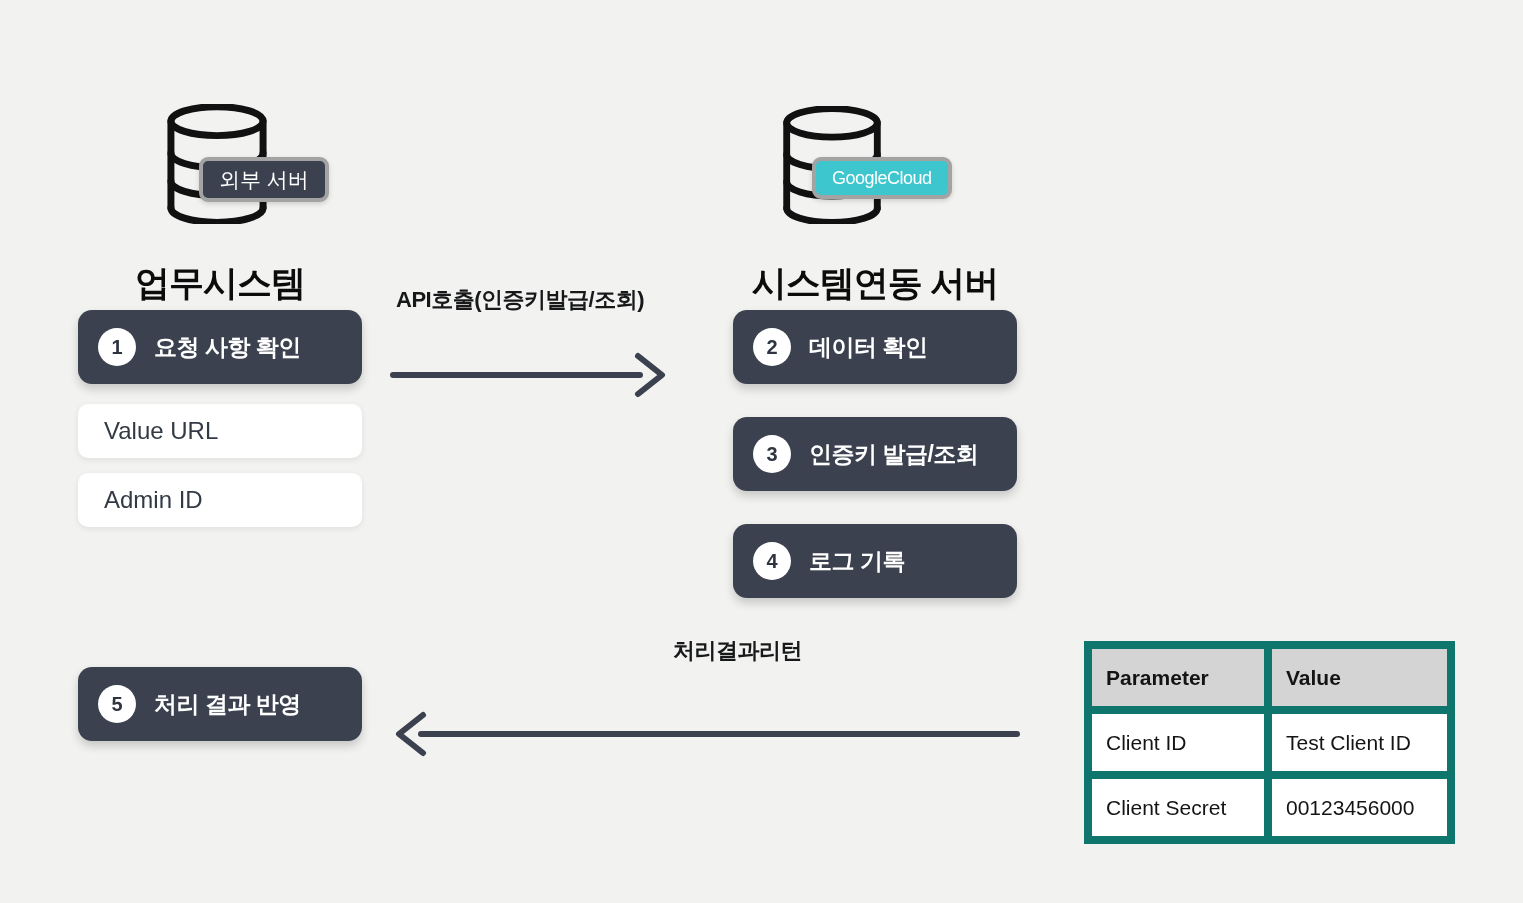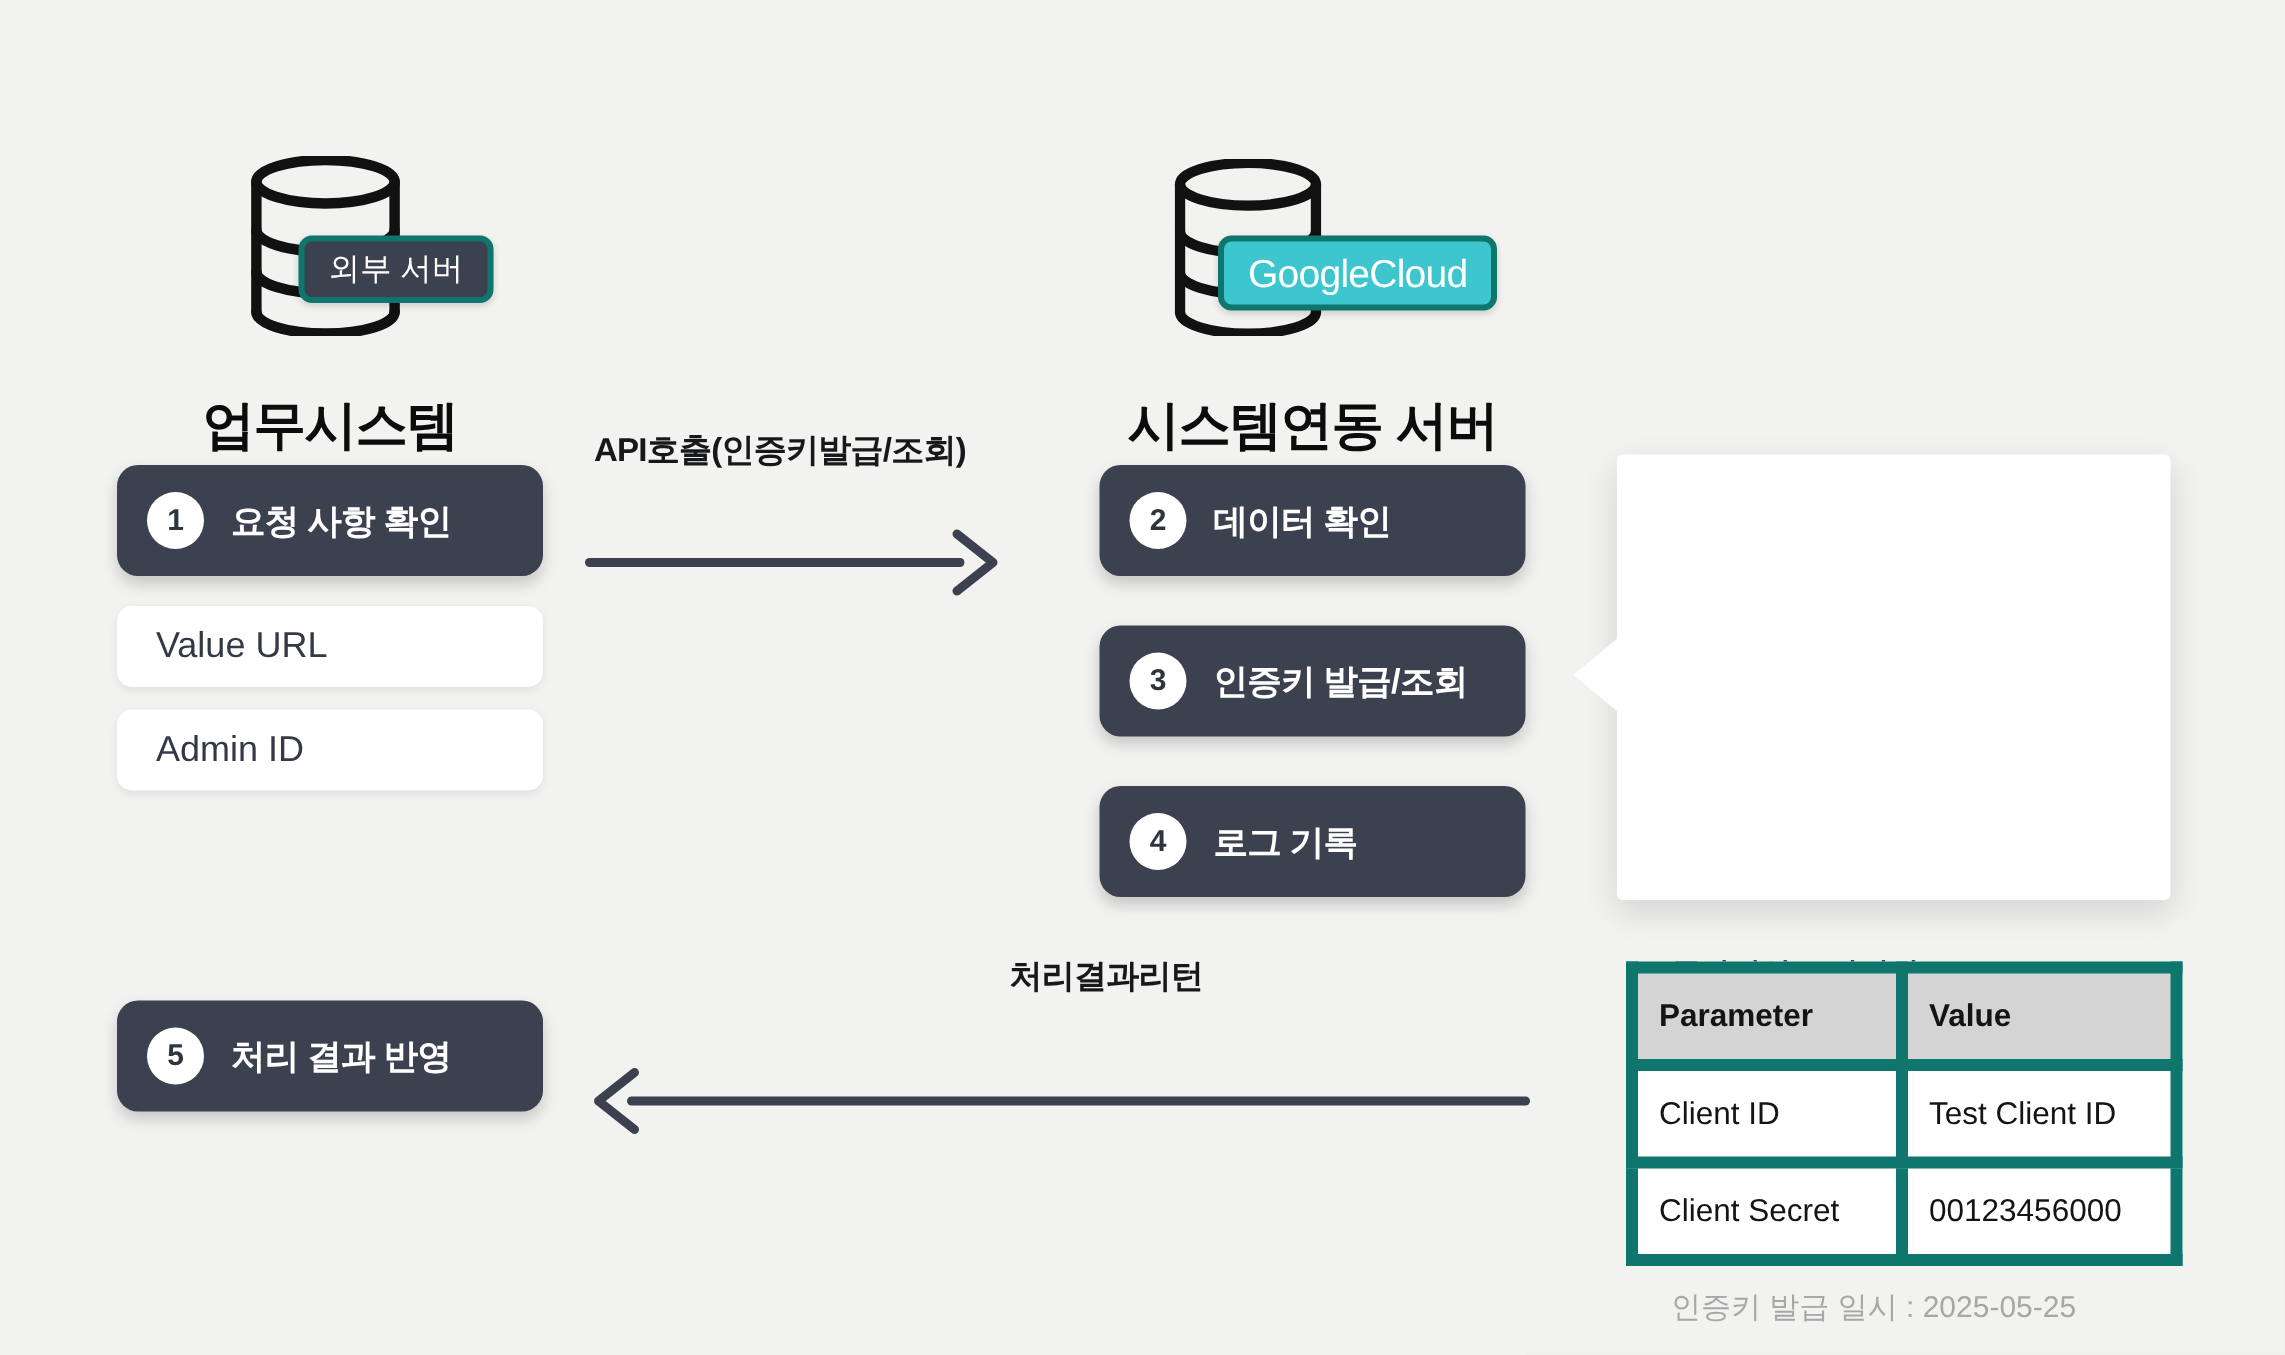--- a/index.html
+++ b/index.html
@@ -9,25 +9,25 @@
     overflow:hidden;margin:0 auto;
   }
   .abs{position:absolute;margin-top:28px;}
 
   
   .db-icon svg{display:block;}
 
   
   .badge{
     position:absolute;display:flex;align-items:flex-end;justify-content:center;
-    border:4px solid #0f766e;border-radius:9px;font-size:21px;line-height:1;
+    border:4px solid #a3a3a3;border-radius:9px;font-size:21px;line-height:1;
     padding:8px 16px;box-shadow:0 2px 5px rgba(0,0,0,0.15);white-space:nowrap;
   }
   .badge.dark{background:#3b414e;color:#ffffff;}
-  .badge.teal{background:#3ec6cf;color:#ffffff;font-size:26px;letter-spacing:-0.5px;}
+  .badge.teal{background:#3ec6cf;color:#ffffff;font-size:18px;letter-spacing:-0.5px;}
 
   
   .sys-title{
     font-size:35px;font-weight:900;color:#0c0c0c;text-align:center;
     letter-spacing:-1px;
   }
 
   
   .step{
     position:absolute;width:284px;height:74px;background:#3b414e;border-radius:14px;
@@ -164,28 +164,20 @@
   </div>
   <div class="step" style="left:733px;top:417px;">
     <span class="num">3</span>
     <span class="lbl">인증키 발급/조회</span>
   </div>
   <div class="step" style="left:733px;top:524px;">
     <span class="num">4</span>
     <span class="lbl">로그 기록</span>
   </div>
 
-  <div class="tooltip">
-    <div class="pointer"></div>
-    <div class="tt-label" style="top:332px;">클라이언트 아이디</div>
-    <input class="tt-input" style="top: 363px;" type="text" readonly="" value="**********">
-    <div class="tt-label" style="top:443px;">클라이언트 비밀번호</div>
-    <input class="tt-input" style="top: 475px;" type="text" readonly="" value="**********">
-    <div class="tt-issued">인증키 발급 일시 : 2025-05-25</div>
-  </div>
 
   <div class="arrow-label" style="left:610px;top:636px;width:255px;">처리결과리턴</div>
   <div class="abs" style="left:393px;top:682px;">
     <svg width="630" height="48" viewBox="0 0 630 48">
       <g fill="none" stroke="#3b414e" stroke-width="6" stroke-linecap="round" stroke-linejoin="round">
         <line x1="28" y1="24" x2="624" y2="24"></line>
         <polyline points="30,5 6,24 30,43"></polyline>
       </g>
     </svg>
   </div>

